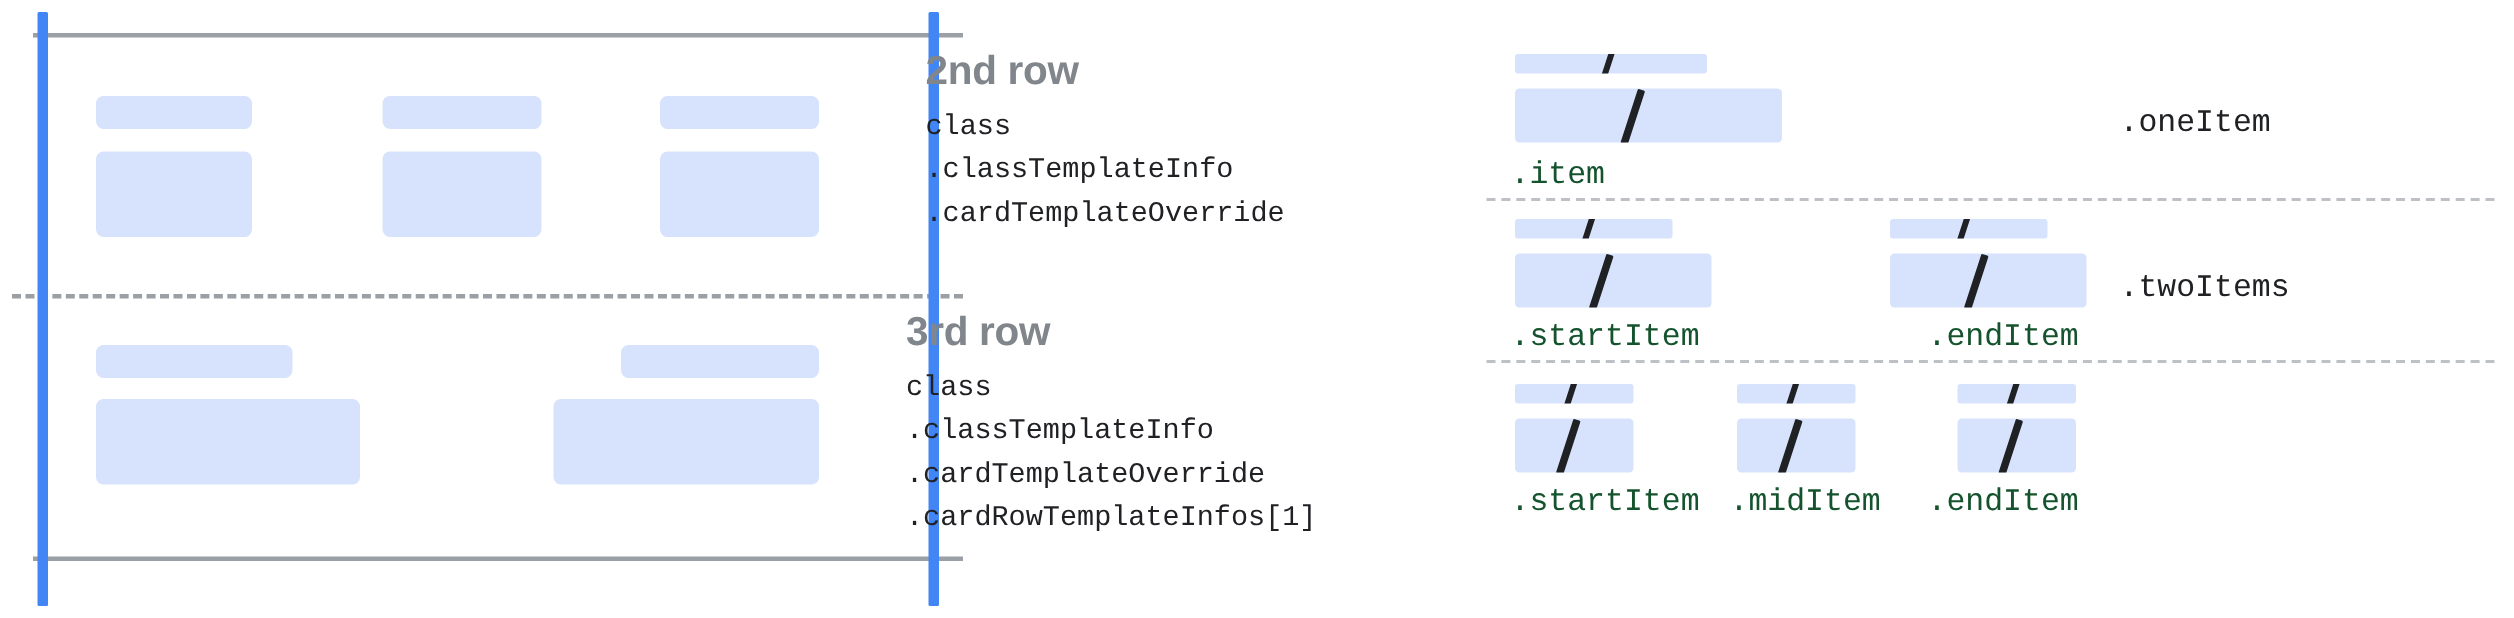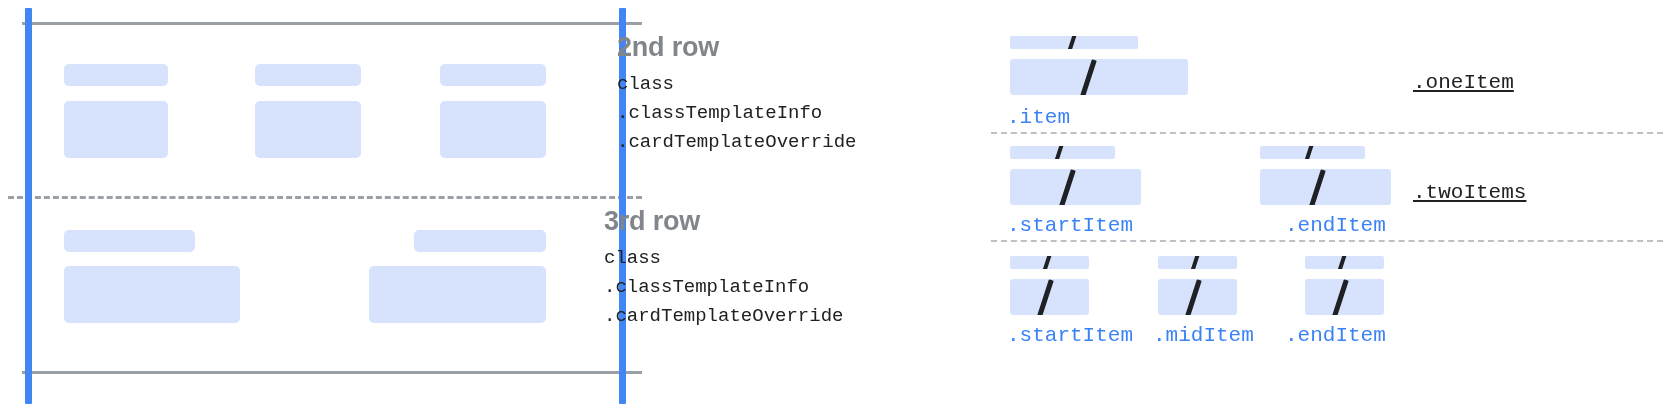--- a/index.html
+++ b/index.html
@@ -127,31 +127,30 @@
     border-radius: 1px;
   }
   .slash.s1 { width: 4px; height: 22px; transform: rotate(18deg); }
   .slash.s2 { width: 5px; height: 38px; transform: rotate(18deg); }
 
   .item-label {
     position: absolute;
     font-family: "Liberation Mono", monospace;
     font-size: 21px;
     line-height: 26px;
-    color: #3b82f6;
+    color: #14532d;
     white-space: nowrap;
   }
   .row-label {
     position: absolute;
     font-family: "Liberation Mono", monospace;
     font-size: 21px;
     line-height: 26px;
     color: #202124;
     white-space: nowrap;
-    text-decoration: underline;
   }
 </style>
 </head>
 <body>
 
 <div id="stage">
 
   <div class="card-frame">
 
     <div class="hline top"></div>
@@ -182,20 +181,21 @@
     <div class="code">class</div>
     <div class="code">.classTemplateInfo</div>
     <div class="code">.cardTemplateOverride</div>
   </div>
 
   <div class="annot" id="annot-3rd">
     <div class="title">3rd row</div>
     <div class="code">class</div>
     <div class="code">.classTemplateInfo</div>
     <div class="code">.cardTemplateOverride</div>
+    <div class="code">.cardRowTemplateInfos[1]</div>
   </div>
 
   <div class="items-panel">
 
     <div class="item-sep" id="sep-1"></div>
     <div class="item-sep" id="sep-2"></div>
 
     <div class="itemgroup">
       <div class="bar-small" style="left:25px; top:36px; width:128px; height:13px;">
         <span class="slash s1" style="left:60px; top:-4px;"></span>

